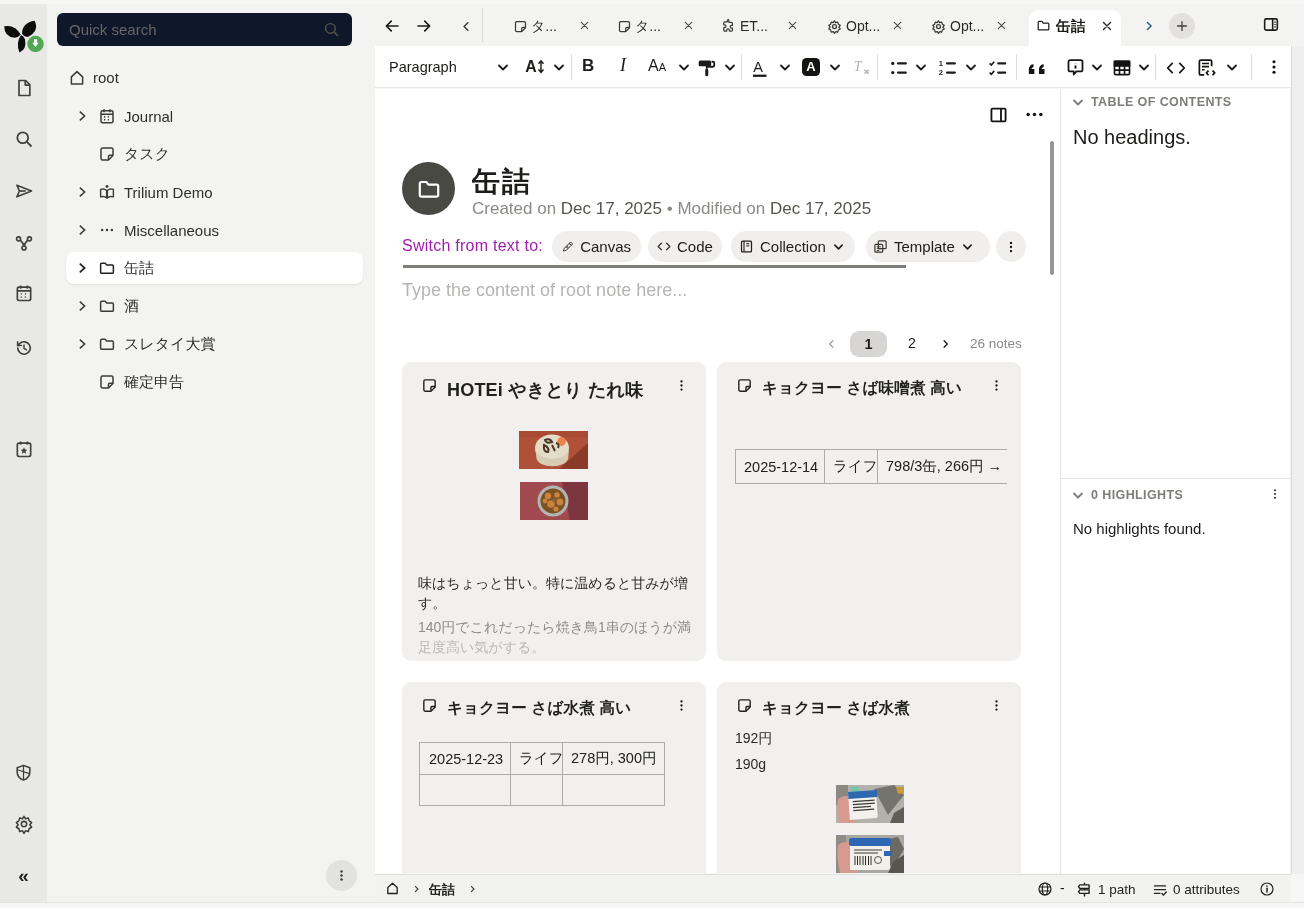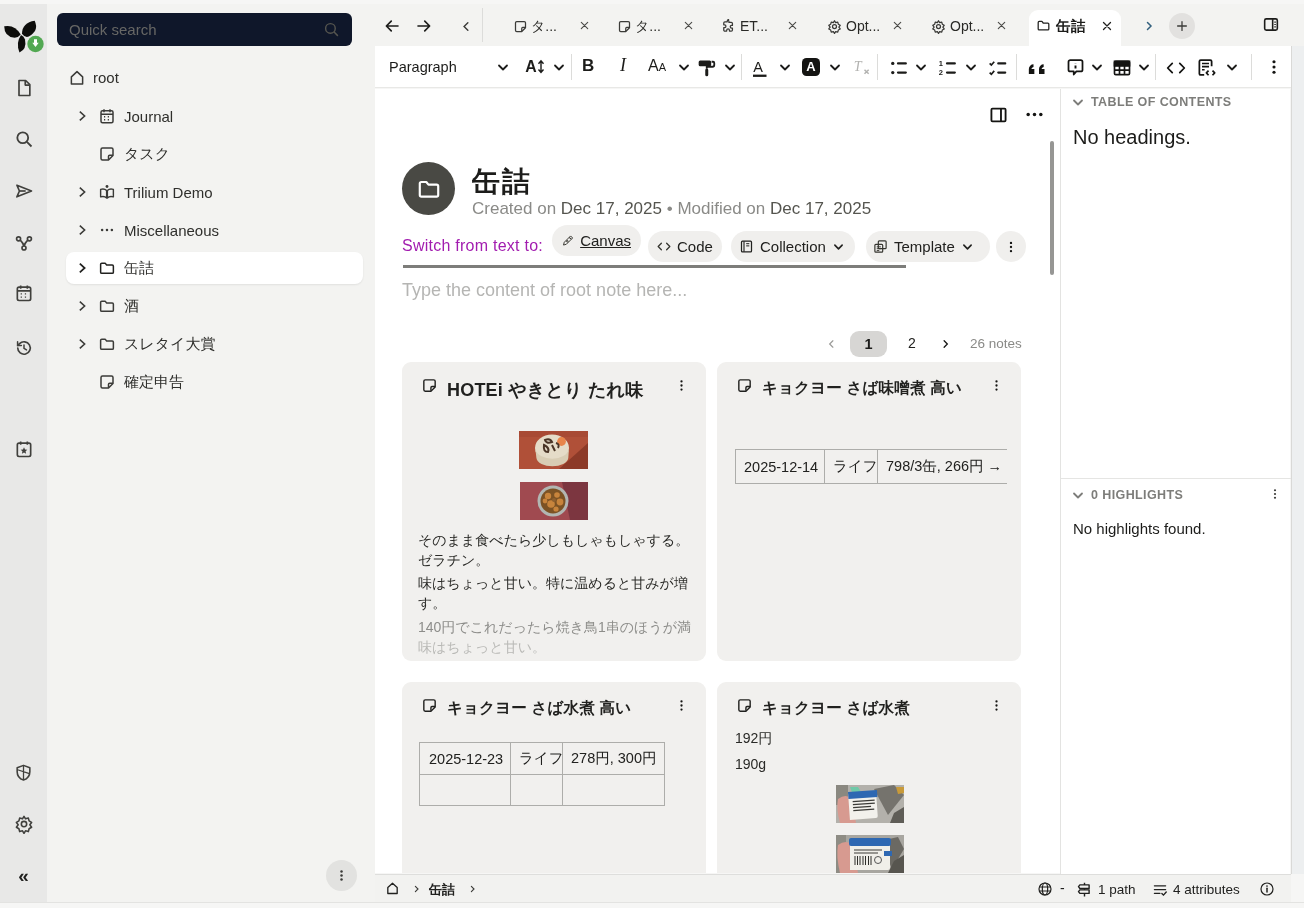--- a/index.html
+++ b/index.html
@@ -414,21 +414,21 @@
         <circle cx="20" cy="4" r="2.2"></circle>
       </svg>
     <div class="abs" style="left:27px;top:73px;width:53px;height:53px;border-radius:50%;background:#494944;display:flex;align-items:center;justify-content:center;">
       <svg width="26" height="26" viewBox="0 0 24 24" fill="none" stroke="#fff" stroke-width="2" stroke-linejoin="round">
           <path d="M3.5 7 a1.5 1.5 0 0 1 1.5-1.5 h4.5 l2 2.5 h7.5 a1.5 1.5 0 0 1 1.5 1.5 v8 a1.5 1.5 0 0 1 -1.5 1.5 h-14 a1.5 1.5 0 0 1 -1.5-1.5 z"></path>
         </svg>
     </div>
     <div class="abs" style="left:97px;top:74px;font-size:28px;font-weight:bold;color:#1c1c1a;letter-spacing:2px;">缶詰</div>
     <div class="abs" style="left:97px;top:110px;font-size:17px;color:#8a8a87;">Created on <span style="color:#55554f">Dec 17, 2025</span> • Modified on <span style="color:#55554f">Dec 17, 2025</span></div>
     <div class="abs" style="left:27px;top:148px;font-size:16px;letter-spacing:0.25px;color:#a21caf;">Switch from text to:</div>
-    <div class="pill abs" style="left:177px;top:136px;width:89px;padding:0 10px;text-decoration:underline;">
+    <div class="pill abs" style="left:177px;top:142px;width:89px;padding:0 10px;">
       <svg width="15" height="15" viewBox="0 0 24 24" fill="none" stroke="#35352f" stroke-width="1.9" stroke-linejoin="round">
           <path d="M17 3 l4 4 -2.5 2.5 -4 -4 z"></path>
           <path d="M15.5 7.5 L18 10 L8.5 19.5 L3 21 L4.5 15.5 L14 6 z"></path>
           <circle cx="10.5" cy="13.5" r="1.6"></circle>
         </svg>Canvas</div>
     <div class="pill abs" style="left:273px;top:142px;width:74px;">
       <svg width="14" height="13" viewBox="0 0 24 20" fill="none" stroke="#35352f" stroke-width="2.2" stroke-linecap="round" stroke-linejoin="round">
           <path d="M7.5 4.5 L2 10 L7.5 15.5 M16.5 4.5 L22 10 L16.5 15.5"></path>
         </svg>Code</div>
     <div class="pill abs" style="left:356px;top:142px;width:124px;padding:0 8px;">
@@ -501,23 +501,22 @@
         <g fill="#c8843c">
           <circle cx="28" cy="14" r="3.2"></circle>
           <circle cx="37" cy="13" r="2.8"></circle>
           <circle cx="40" cy="20" r="3.4"></circle>
           <circle cx="31" cy="22" r="3.8"></circle>
           <circle cx="36" cy="27" r="2.6"></circle>
           <circle cx="25" cy="19" r="2.4"></circle>
         </g>
         <circle cx="34" cy="18" r="2" fill="#8f6030"></circle>
       </svg>
-    <div class="abs jt" style="left:43px;top:442px;width:272px;">そのまま食べたら少しもしゃもしゃする。ゼラチン。</div>
     <div class="abs jt" style="left:43px;top:485px;width:272px;">味はちょっと甘い。特に温めると甘みが増す。</div>
-    <div class="abs jt" style="left:43px;top:529px;width:274px;color:#8d8d8a;">140円でこれだったら焼き鳥1串のほうが満<span style="color:#b9b9b6">味はちょっと甘い。</span></div>
+    <div class="abs jt" style="left:43px;top:529px;width:274px;color:#8d8d8a;">140円でこれだったら焼き鳥1串のほうが満<span style="color:#b9b9b6">足度高い気がする。</span></div>
 
     <svg class="abs" style="left:361px;top:288px;" width="17" height="17" viewBox="0 0 24 24" fill="none" stroke="#21211f" stroke-width="2" stroke-linejoin="round">
         <path d="M4 6 a2 2 0 0 1 2-2 h12 a2 2 0 0 1 2 2 v8 l-6 6 h-8 a2 2 0 0 1 -2-2 z"></path>
         <path d="M20 13.5 h-4.5 a1.5 1.5 0 0 0 -1.5 1.5 v4.5"></path>
       </svg>
     <div class="abs" style="left:387px;top:289px;font-size:15.5px;letter-spacing:0.2px;font-weight:bold;color:#21211f;">キョクヨー さば味噌煮 高い</div>
     <svg class="abs" style="left:615px;top:290px;" width="13" height="13" viewBox="0 0 24 24" fill="#141412">
         <circle cx="12" cy="4.5" r="2.1"></circle>
         <circle cx="12" cy="12" r="2.1"></circle>
         <circle cx="12" cy="19.5" r="2.1"></circle>
@@ -635,21 +634,21 @@
     <svg class="abs" style="left:701px;top:6px;" width="17" height="17" viewBox="0 0 24 24" fill="none" stroke="#21211f" stroke-width="2" stroke-linejoin="round">
         <path d="M12 2.5 v3 M12 18.5 v3.5 M12 10.5 v2"></path>
         <path d="M5.5 5.5 h13 l0 5 h-13 l-2 -2.5 z"></path>
         <path d="M18.5 12.5 h-13 l0 5 h13 l2 -2.5 z" transform="scale(-1,1) translate(-24,0)"></path>
       </svg>
     <div class="abs" style="left:723px;top:7px;font-size:13.5px;color:#21211f;">1 path</div>
     <svg class="abs" style="left:777px;top:7px;" width="16" height="15" viewBox="0 0 24 24" fill="none" stroke="#21211f" stroke-width="2" stroke-linecap="round">
         <path d="M3 6 h18 M3 12 h18 M3 18 h9"></path>
         <path d="M15 18.5 l2.5 2.5 4.5 -5" stroke-width="2.2" fill="none"></path>
       </svg>
-    <div class="abs" style="left:798px;top:7px;font-size:13.5px;color:#21211f;">4 attributes</div>
+    <div class="abs" style="left:798px;top:7px;font-size:13.5px;color:#21211f;">0 attributes</div>
     <svg class="abs" style="left:884px;top:6px;" width="16" height="16" viewBox="0 0 24 24" fill="none" stroke="#21211f" stroke-width="1.8">
         <circle cx="12" cy="12" r="9"></circle>
         <path d="M12 11 v5.5" stroke-width="2.2" stroke-linecap="round"></path>
         <circle cx="12" cy="7.5" r="0.5" fill="#21211f" stroke-width="1.6"></circle>
       </svg>
   </div>
   <div id="gutter" class="abs"></div>
   <div id="bottomstrip" class="abs"></div>
 </div>
 

